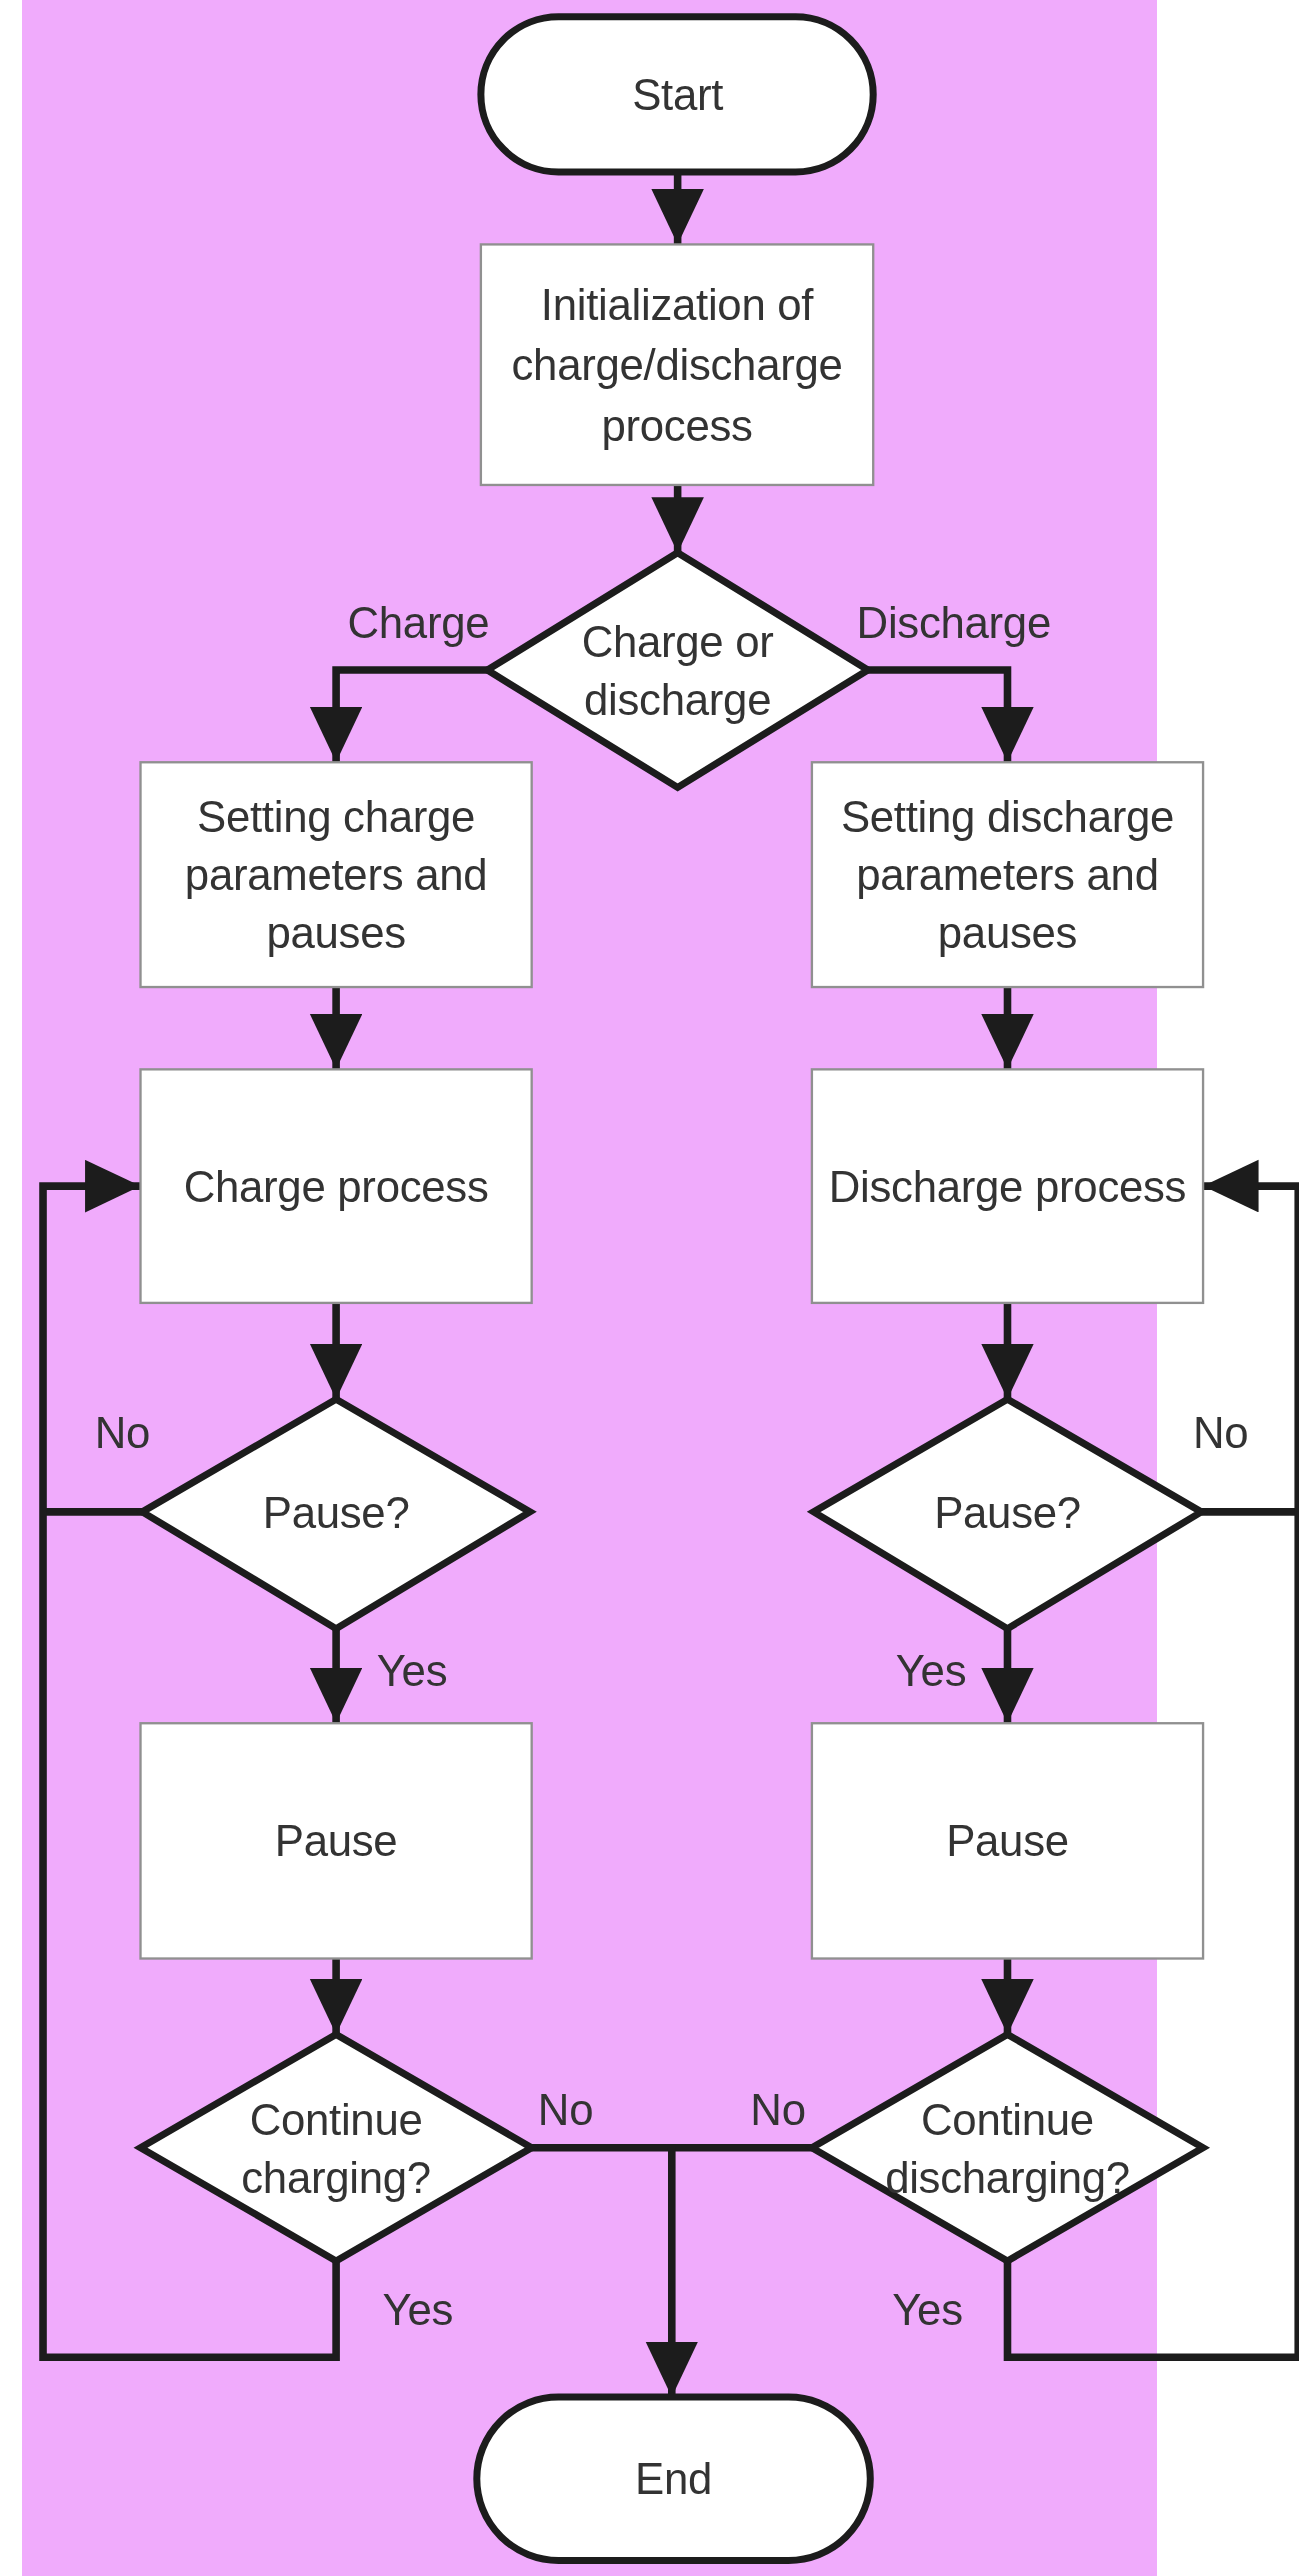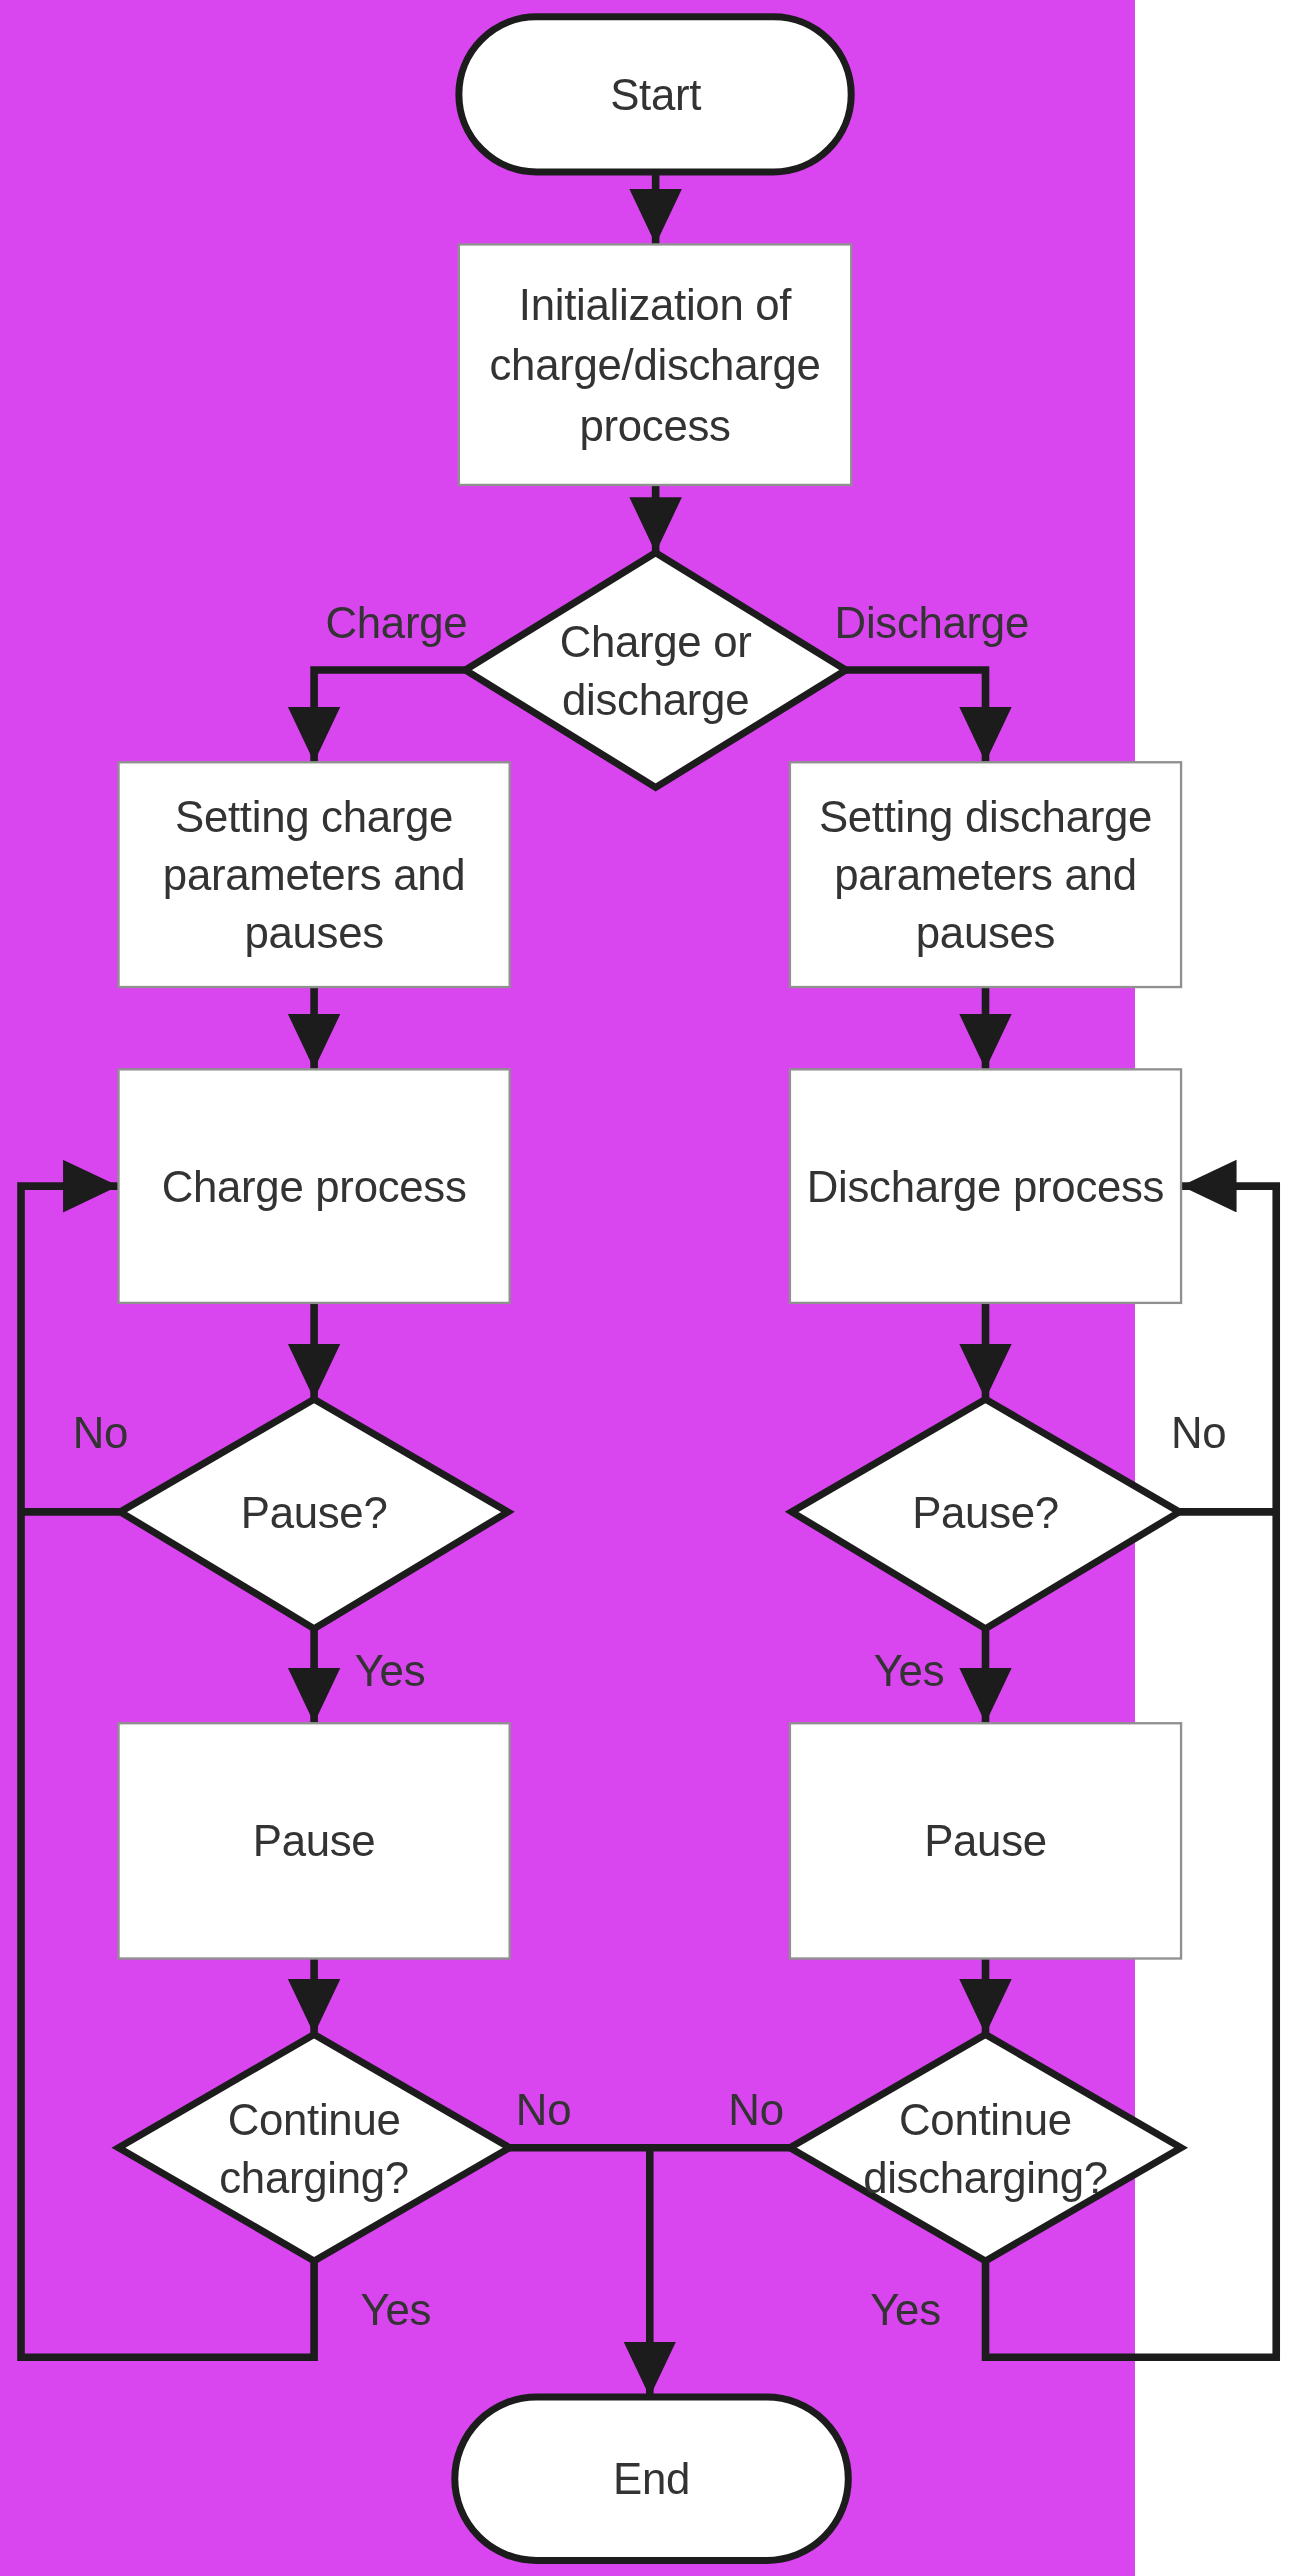--- a/index.html
+++ b/index.html
@@ -4,22 +4,23 @@
 <style>
   html, body {
     margin: 0;
     padding: 0;
     background: #ffffff;
   }
   .page {
     position: relative;
     width: 1135px;
     height: 2576px;
-    background: #d946ef;
+    background: #f0abfc;
     font-family: "Liberation Sans", sans-serif;
+    margin-left: 22px;
   }
   svg.flowchart {
     display: block;
     width: 1299px;
     height: 2576px;
   }
   .edge {
     fill: none;
     stroke: #1c1c1c;
     stroke-width: 13;

